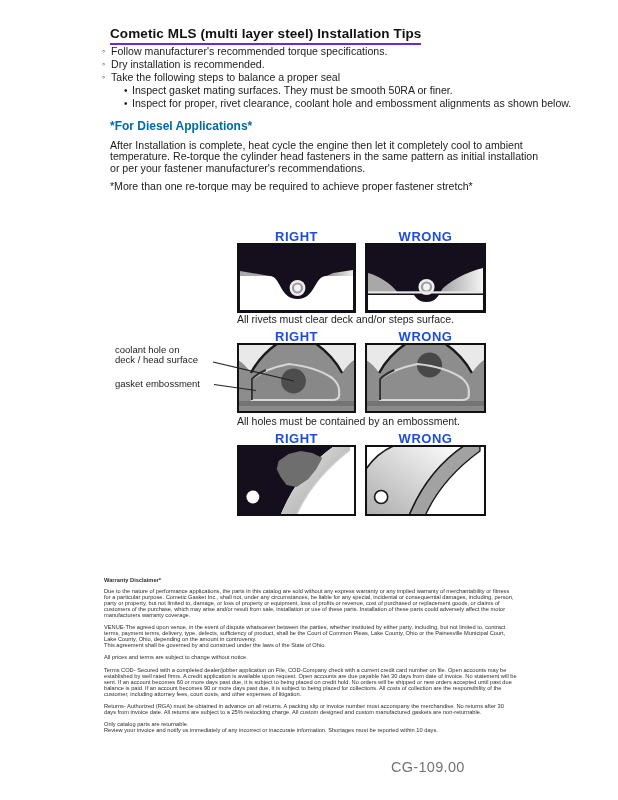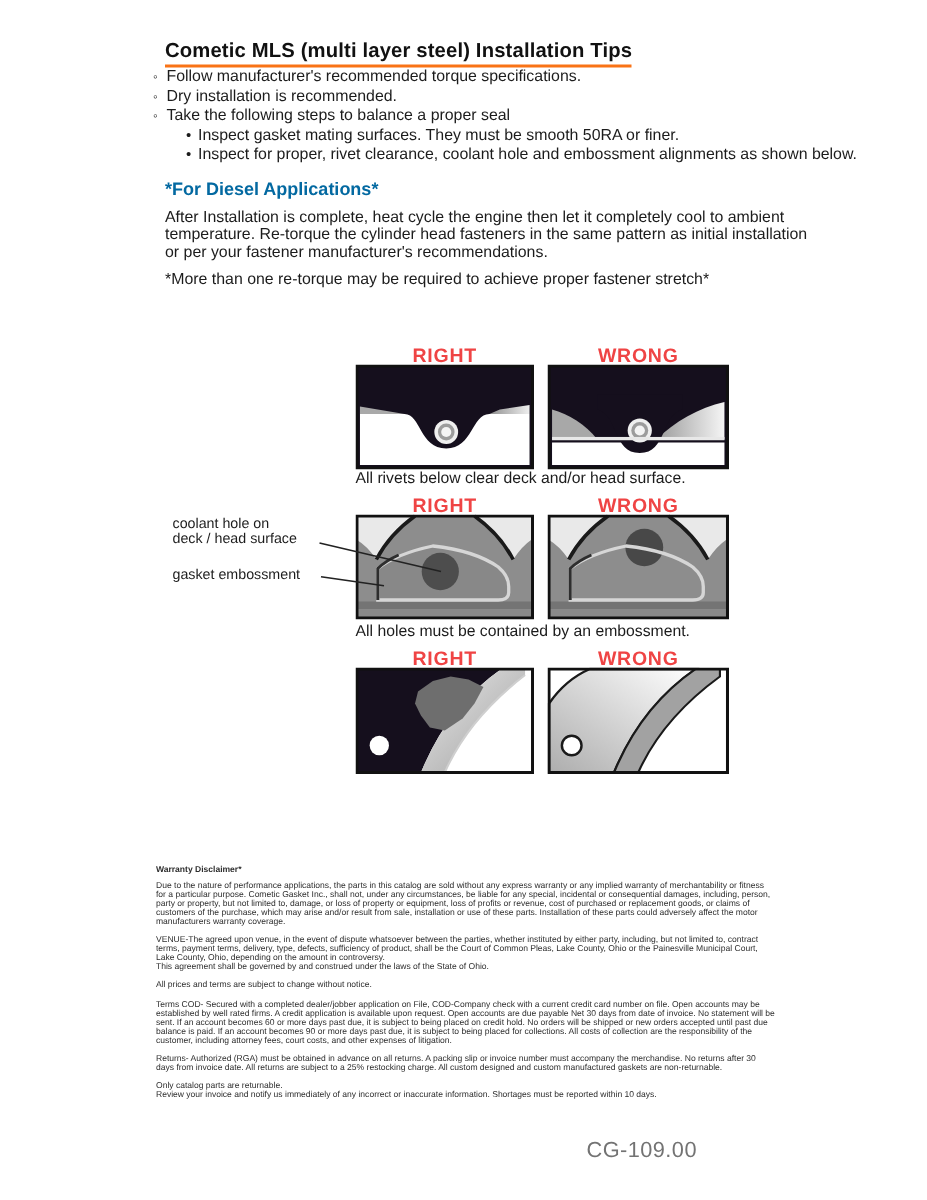--- a/index.html
+++ b/index.html
@@ -1,34 +1,34 @@
 <!DOCTYPE html>
 <html><head>
 <meta charset="utf-8">
 <style>
   html,body{margin:0;padding:0;background:#fff;}
   .page{position:relative;width:618px;height:800px;background:#ffffff;overflow:hidden;
         font-family:"Liberation Sans","DejaVu Sans",sans-serif;color:#1f1f1f;}
   .abs{position:absolute;}
 
   .title{left:110px;top:26px;font-size:13.5px;font-weight:bold;color:#111;
-         border-bottom:2px solid #f97316;padding-bottom:2px;letter-spacing:.1px;}
+         border-bottom:2px solid #6d28d9;padding-bottom:2px;letter-spacing:.1px;}
 
   .bullets{left:102px;top:45px;font-size:10.6px;line-height:13px;color:#1c1c1c;width:450px;}
   .bline{white-space:nowrap;}
   .mk{display:inline-block;width:9px;font-size:9px;vertical-align:top;line-height:13px;color:#1c1c1c;}
   .sub{padding-left:22px;}
   .sub .mk{width:8px;font-size:10px;}
 
   .diesel{left:110px;top:119px;width:437px;}
   .diesel h2{margin:0;font-size:12px;font-weight:bold;color:#0369a1;}
   .diesel p{margin:0;margin-top:6.5px;font-size:10.6px;line-height:11.5px;color:#1c1c1c;}
   .diesel p.first{margin-top:4px;}
 
-  .flabel{top:0;font-size:13px;font-weight:bold;text-align:center;color:#ef4444;letter-spacing:.5px;}
+  .flabel{top:0;font-size:13px;font-weight:bold;text-align:center;color:#1d4ed8;letter-spacing:.5px;}
   .fcap{font-size:10.5px;line-height:11px;color:#1c1c1c;}
   .figbox{display:block;}
   .ann{font-size:9.5px;line-height:10px;text-align:left;color:#1c1c1c;}
 
   .legal{left:104px;top:577px;width:413px;font-size:5.7px;line-height:6.05px;color:#2e2e2e;}
   .legal .lhead{font-weight:bold;margin-bottom:5px;}
   .lblk{margin-top:6px;}
   .lblk.first{margin-top:0;}
   .lblk.tight{margin-top:0;}
 
@@ -89,21 +89,21 @@
     <path d="M72,50 C84,38 100,29 117,25 L117,50 Z" fill="url(#g2)"></path>
     <rect x="3" y="52" width="114" height="15" fill="#ffffff"></rect>
     <path d="M33,30 C47,34 43,59 61,59 C79,59 75,34 89,30 L89,20 L33,20 Z" fill="#150f1d"></path>
     <circle cx="61" cy="44" r="8" fill="#efefef"></circle>
     <circle cx="61" cy="44" r="5.6" fill="#9c9c9c"></circle>
     <circle cx="61" cy="44" r="3.4" fill="#f4f4f4"></circle>
     <rect x="3" y="48.3" width="114" height="2.2" fill="#e8e8e8"></rect>
     <rect x="1" y="1" width="118" height="68" fill="none" stroke="#111" stroke-width="2"></rect>
   </svg>
 
-  <div class="abs fcap" style="left:237px;top:314px;width:280px">All rivets below clear deck and/or head surface.</div>
+  <div class="abs fcap" style="left:237px;top:314px;width:280px">All rivets must clear deck and/or steps surface.</div>
 
   <div class="abs flabel" style="left:237px;width:119px;top:329px">RIGHT</div>
   <div class="abs flabel" style="left:365px;width:121px;top:329px">WRONG</div>
 
   <div class="abs ann" style="left:115px;width:97px;top:345px">
     <div>coolant hole on</div>
     <div>deck / head surface</div>
   </div>
   <div class="abs ann" style="left:115px;width:97px;top:379px">
     <div>gasket embossment</div>

